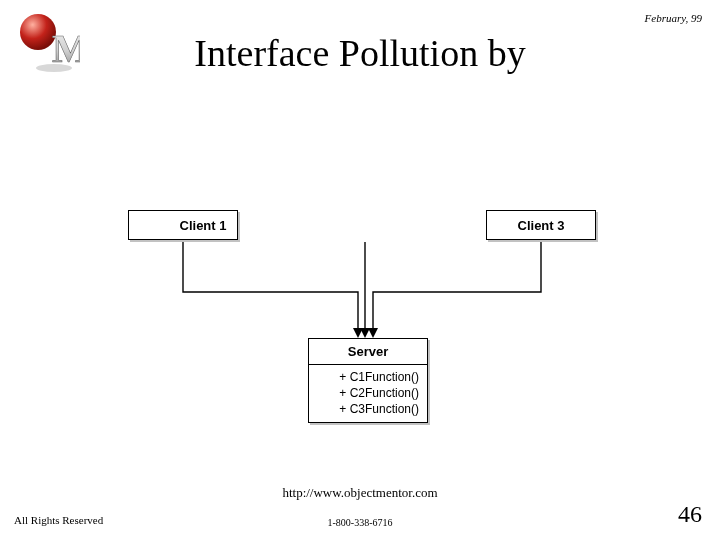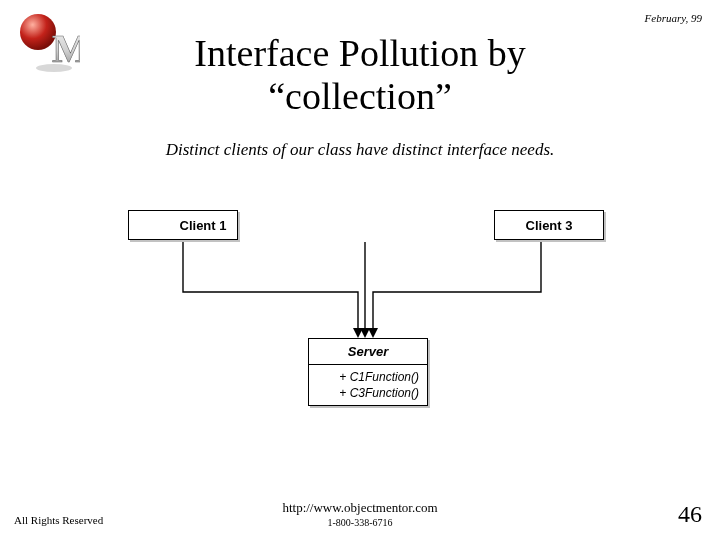--- a/index.html
+++ b/index.html
@@ -7,29 +7,29 @@
   .slide { width: 720px; height: 540px; position: relative; }
   .date { position: absolute; top: 12px; right: 18px; font-style: italic; font-size: 11px; }
   .logo { position: absolute; top: 10px; left: 14px; width: 66px; height: 66px; }
   .title { position: absolute; top: 32px; left: 0; width: 720px; text-align: center; font-size: 38px; line-height: 1.12; font-weight: 400; }
   .subtitle { position: absolute; top: 140px; left: 0; width: 720px; text-align: center; font-style: italic; font-size: 17px; }
   .diagram { position: absolute; top: 200px; left: 120px; width: 480px; height: 270px; }
   .umlbox { position: absolute; background: #fff; border: 1.5px solid #000; font-family: Arial, Helvetica, sans-serif; font-weight: 700; font-size: 13px; text-align: center; box-shadow: 2px 2px 0 #c2c2c2; }
   .client { width: 110px; height: 30px; line-height: 30px; top: 10px; }
   #c1 { left: 8px; padding-left: 40px; }
   #c2 { left: 190px; }
-  #c3 { left: 366px; margin-left: 8px; }
-  .server { left: 188px; top: 138px; width: 120px; font-style: italic; }
+  #c3 { left: 366px; }
+  .server { left: 188px; top: 138px; width: 120px; }
   .server .name { border-bottom: 1.5px solid #000; padding: 5px 0; }
   .server .members { font-weight: 400; font-size: 12px; text-align: right; padding: 4px 8px; line-height: 1.35; }
   svg.arrows { position: absolute; top: 0; left: 0; width: 480px; height: 200px; }
   .footer { position: absolute; bottom: 12px; left: 0; width: 720px; font-size: 11px; }
   .copyright { position: absolute; left: 14px; bottom: 0; line-height: 1.35; }
   .url { position: absolute; left: 0; width: 720px; bottom: 0; text-align: center; font-size: 13px; }
-  .phone { display: block; font-size: 10px; margin-top: 1px; text-align: center; }
+  .phone { display: block; font-size: 10px; margin-top: 16px; text-align: center; }
   .pagenum { position: absolute; right: 18px; bottom: 0; font-size: 24px; }
 </style>
 </head>
 <body>
 
 <div class="slide">
 
   <div class="date">February, 99</div>
 
   <div class="logo">
@@ -47,24 +47,22 @@
         </linearGradient>
       </defs>
       <circle cx="24" cy="22" r="18" fill="url(#rg)"></circle>
       <ellipse cx="40" cy="58" rx="18" ry="4" fill="#d8d8d8"></ellipse>
       <text x="38" y="52" font-family="Georgia, 'Times New Roman', serif" font-size="40" font-weight="700" fill="url(#mg)" stroke="#666" stroke-width="0.6">M</text>
     </svg>
   </div>
 
   <div class="title">
     <span>Interface Pollution by</span><br>
-    <span>“collection”</span>
   </div>
 
-  <div class="subtitle">Distinct clients of our class have distinct interface needs.</div>
 
   <div class="diagram">
     <div id="c1" class="umlbox client">Client 1</div>
     <div id="c3" class="umlbox client">Client 3</div>
 
     <svg class="arrows">
       <g stroke="#000" stroke-width="1.4" fill="none">
         <path d="M63 42 L63 92 L238 92 L238 130"></path>
         <path d="M245 42 L245 130"></path>
         <path d="M421 42 L421 92 L253 92 L253 130"></path>
@@ -73,20 +71,21 @@
         <polygon points="238,138 233,128 243,128"></polygon>
         <polygon points="245,138 240,128 250,128"></polygon>
         <polygon points="253,138 248,128 258,128"></polygon>
       </g>
     </svg>
 
     <div class="umlbox server">
       <div class="name">Server</div>
       <div class="members">
         <div>+ C1Function()</div>
+        <div>+ C2Function()</div>
         <div>+ C3Function()</div>
       </div>
     </div>
   </div>
 
   <div class="footer">
     <div class="copyright">
       <br>
       <span>All Rights Reserved</span>
     </div>

